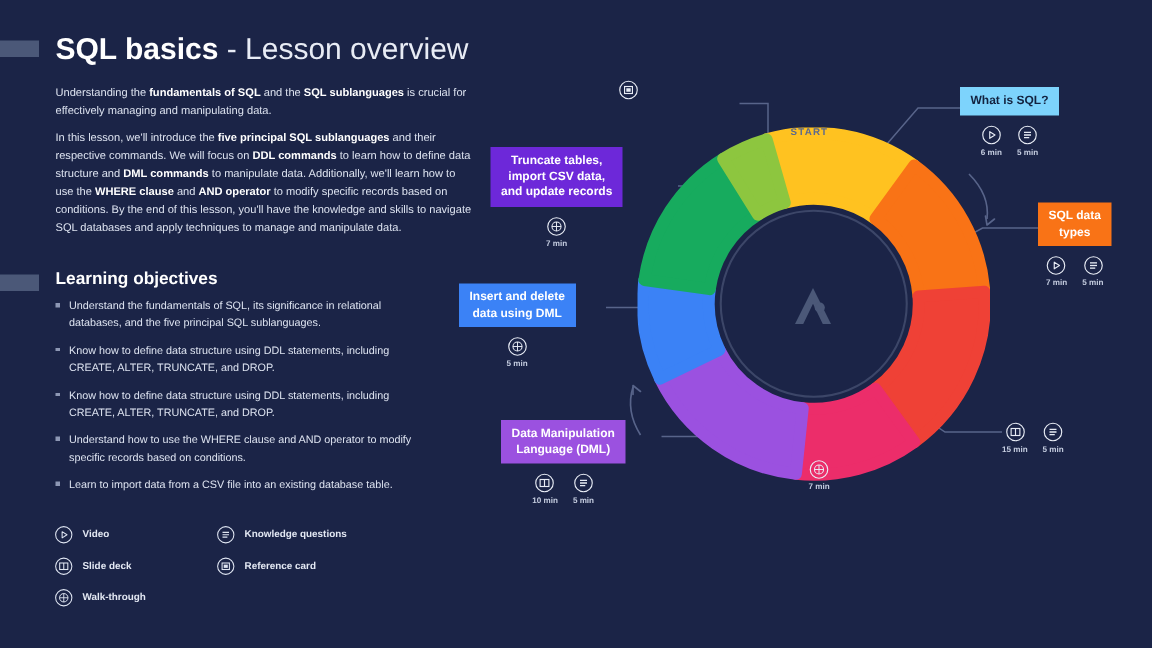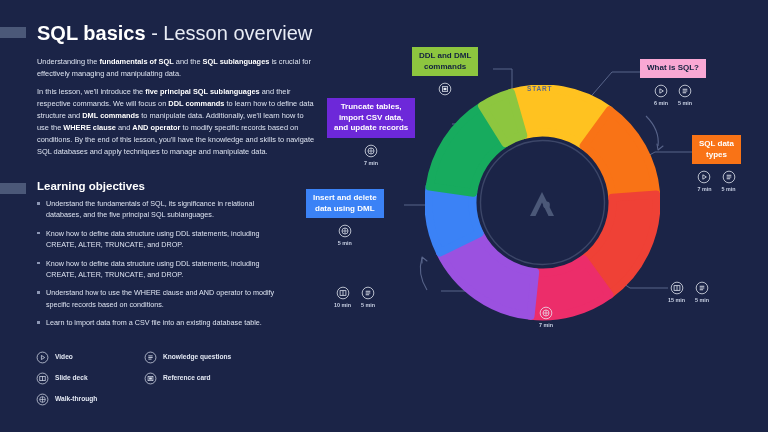--- a/index.html
+++ b/index.html
@@ -227,31 +227,30 @@
         <path d="M15.037478721894956,167.4743107339548 A114,114 0 0 1 4.609440163460988,101.63426649055253 L48.181235188090085,107.75788293279541 A70,70 0 0 0 54.58441675905831,148.1859802752354 Z" fill="#3b82f6" stroke="#3b82f6" stroke-width="8" stroke-linejoin="round"></path>
         <path d="M4.609440163460988,101.63426649055253 A114,114 0 0 1 57.089203877414626,20.822517038167447 L80.40565150367564,58.136633269050186 A70,70 0 0 0 48.181235188090085,107.75788293279541 Z" fill="#17ab5e" stroke="#17ab5e" stroke-width="8" stroke-linejoin="round"></path>
         <path d="M57.089203877414626,20.822517038167447 A114,114 0 0 1 86.07734143686213,7.916166663031632 L98.20538509281008,50.21168128431766 A70,70 0 0 0 80.40565150367564,58.136633269050186 Z" fill="#8dc63f" stroke="#8dc63f" stroke-width="8" stroke-linejoin="round"></path>
         <circle cx="117.5" cy="117.5" r="62" fill="#1b2447" stroke="#3c4668" stroke-width="1.4"></circle>
         <path d="M105,131 L117,107 L129,131 L123.5,131 L117,117.5 L110.5,131 Z" fill="#4b5878"></path>
         <circle cx="121.5" cy="120" r="3.4" fill="#4b5878"></circle>
       </svg>
   </div>
   <div class="start-label">START</div>
 
-  <div class="node" style="left:412px; top:47px;"><div class="node-box" style="background: rgb(141, 198, 63); color: rgb(19, 34, 63);">DDL and DML
-commands</div><div class="node-icons">
+  <div class="node" style="left:412px; top:47px;"><div class="node-icons">
         <div class="node-icon-wrap">
           <span class="nicon"><svg viewBox="0 0 24 24" width="14" height="14">
               <circle cx="12" cy="12" r="10" fill="none" stroke="#e8ecf5" stroke-width="1.3"></circle>
               <rect x="7.5" y="8" width="9" height="8" fill="none" stroke="#e8ecf5" stroke-width="1.3"></rect>
               <rect x="9.5" y="10" width="5" height="4" fill="#e8ecf5"></rect>
             </svg></span>
         </div>
       </div></div>
-  <div class="node" style="left:640px; top:56px;"><div class="node-box" style="background: #f9a8d4; color: rgb(19, 34, 63);">What is SQL?</div><div class="node-icons">
+  <div class="node" style="left:640px; top:56px;"><div class="node-box" style="background: #7dd3fc; color: rgb(19, 34, 63);">What is SQL?</div><div class="node-icons">
         <div class="node-icon-wrap">
           <span class="nicon"><svg viewBox="0 0 24 24" width="14" height="14">
               <circle cx="12" cy="12" r="10" fill="none" stroke="#e8ecf5" stroke-width="1.3"></circle>
               <path d="M10 8.2 L16 12 L10 15.8 Z" fill="none" stroke="#e8ecf5" stroke-width="1.3" stroke-linejoin="round"></path>
             </svg></span>
           <span class="nicon-time">6 min</span>
         </div>
         <div class="node-icon-wrap">
           <span class="nicon"><svg viewBox="0 0 24 24" width="14" height="14">
               <circle cx="12" cy="12" r="10" fill="none" stroke="#e8ecf5" stroke-width="1.3"></circle>
@@ -304,21 +303,22 @@
         <div class="node-icon-wrap">
           <span class="nicon"><svg viewBox="0 0 24 24" width="14" height="14">
               <circle cx="12" cy="12" r="10" fill="none" stroke="#e8ecf5" stroke-width="1.3"></circle>
               <circle cx="12" cy="12" r="5.2" fill="none" stroke="#e8ecf5" stroke-width="1.2"></circle>
               <line x1="6.8" y1="12" x2="17.2" y2="12" stroke="#e8ecf5" stroke-width="1.1"></line>
               <line x1="12" y1="6.8" x2="12" y2="17.2" stroke="#e8ecf5" stroke-width="1.1"></line>
             </svg></span>
           <span class="nicon-time">7 min</span>
         </div>
       </div></div>
-  <div class="node" style="left:334px; top:280px;"><div class="node-icons">
+  <div class="node" style="left:334px; top:280px;"><div class="node-box" style="background: rgb(155, 81, 224); color: rgb(255, 255, 255);">Data Manipulation
+Language (DML)</div><div class="node-icons">
         <div class="node-icon-wrap">
           <span class="nicon"><svg viewBox="0 0 24 24" width="14" height="14">
               <circle cx="12" cy="12" r="10" fill="none" stroke="#e8ecf5" stroke-width="1.3"></circle>
               <rect x="7" y="8" width="10" height="8" fill="none" stroke="#e8ecf5" stroke-width="1.3"></rect>
               <line x1="12" y1="8" x2="12" y2="16" stroke="#e8ecf5" stroke-width="1.3"></line>
             </svg></span>
           <span class="nicon-time">10 min</span>
         </div>
         <div class="node-icon-wrap">
           <span class="nicon"><svg viewBox="0 0 24 24" width="14" height="14">

